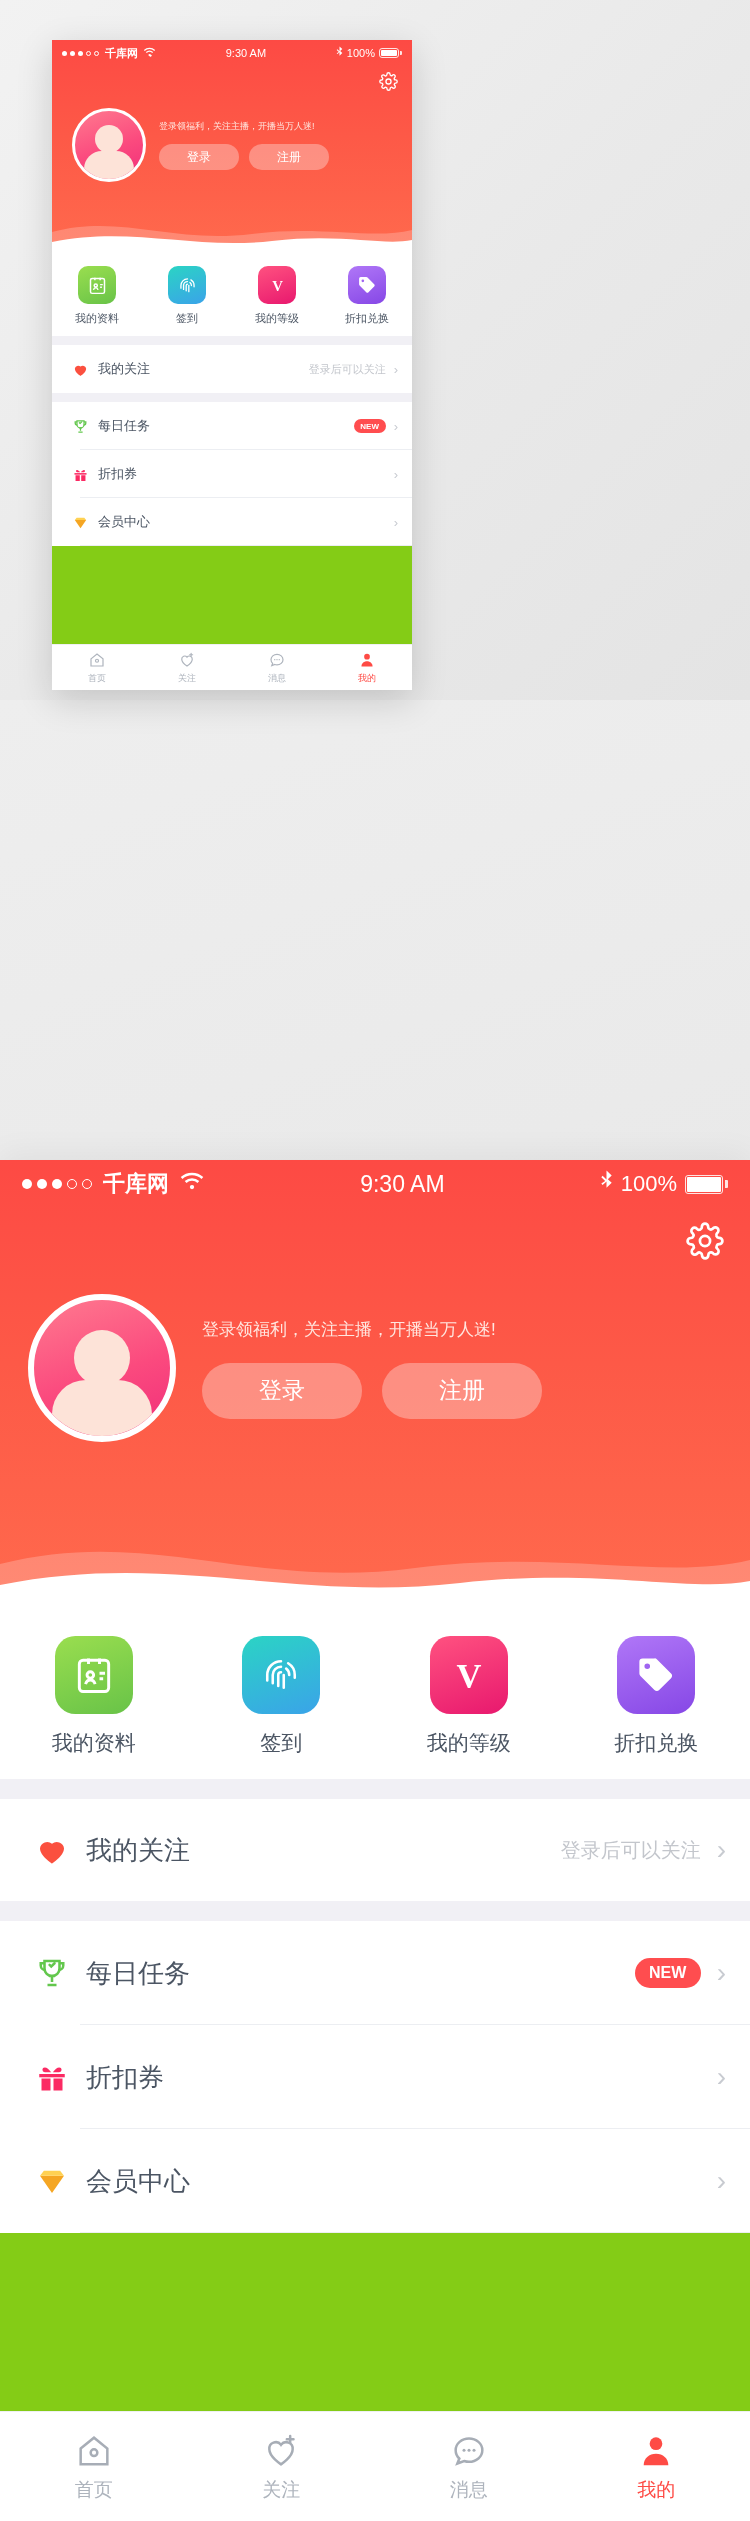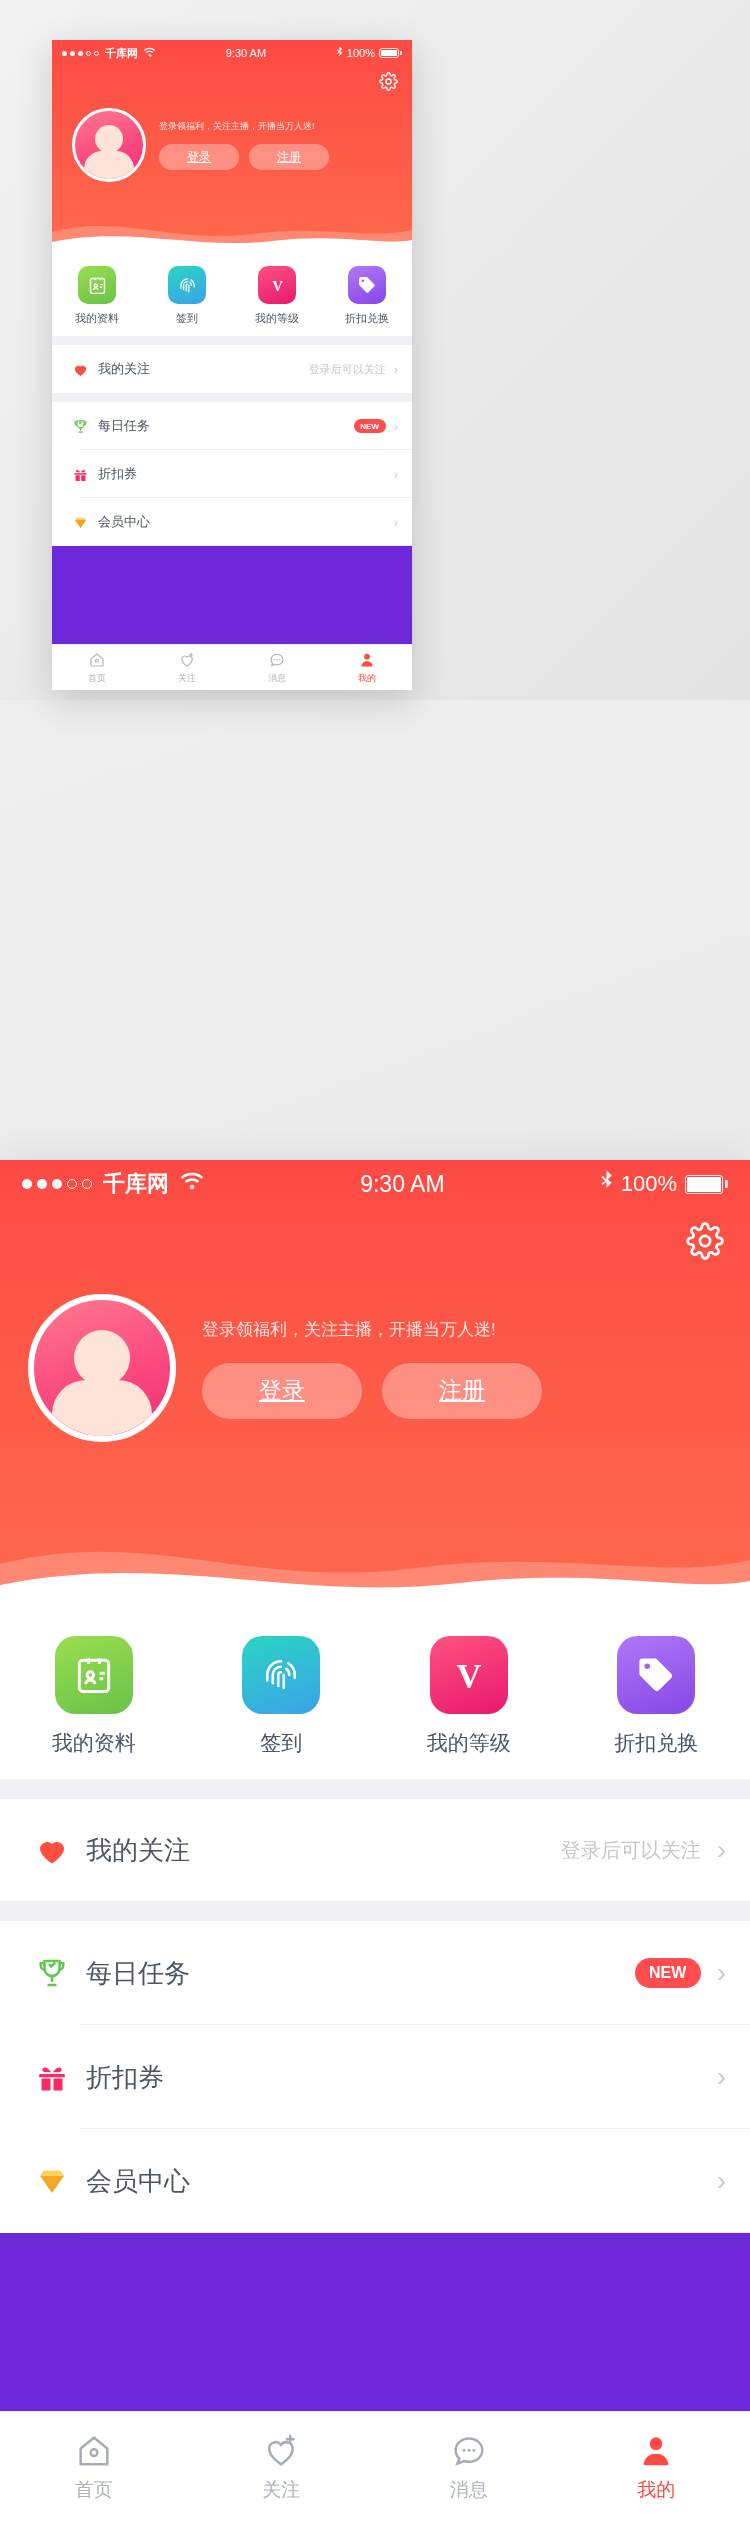--- a/index.html
+++ b/index.html
@@ -14,21 +14,21 @@
   .backdrop-top{
     position:absolute; left:0; top:0; width:750px; height:700px;
     background:linear-gradient(135deg,#f2f2f2 0%,#e9e9e9 55%,#e4e4e4 100%);
   }
   .backdrop-bottom{
     position:absolute; left:0; top:700px; width:750px; height:1821px;
     background:linear-gradient(160deg,#eeeeee 0%,#e6e6e6 60%,#e2e2e2 100%);
   }
 
   
-  .screen{ position:absolute; background:#6d28d9; overflow:hidden; }
+  .screen{ position:absolute; background:#84cc16; overflow:hidden; }
   .screen.small{
     left:52px; top:40px; width:360px; height:650px;
     box-shadow:0 10px 34px rgba(0,0,0,.16);
   }
   .screen.large{
     left:0px; top:1160px; width:750px; height:1361px;
     box-shadow:0 -6px 30px rgba(0,0,0,.05);
   }
 
   
@@ -60,21 +60,21 @@
   .profile{ position:relative; display:flex; align-items:center; }
   .avatar{ border-radius:50%; border:solid #fff;
            background:linear-gradient(160deg,#ff7a8f 0%,#fb4a7e 55%,#f02e7a 100%);
            position:relative; overflow:hidden; flex:none; }
   .av-head{ position:absolute; border-radius:50%; background:#fde3d8; left:50%; transform:translateX(-50%); }
   .av-body{ position:absolute; left:50%; transform:translateX(-50%); background:#fde3d8; }
   .pr-right{ display:flex; flex-direction:column; }
   .tagline{ color:#ffe6df; white-space:nowrap; }
   .btn-row{ display:flex; }
   .pill{ background:rgba(255,255,255,.32); color:#fff; text-align:center;
-         border-radius:999px; display:flex; align-items:center; justify-content:center;text-decoration:underline; }
+         border-radius:999px; display:flex; align-items:center; justify-content:center; }
 
   
   .quick{ display:flex; background:#fff; }
   .q-cell{ flex:1; display:flex; flex-direction:column; align-items:center; }
   .q-ic{ border-radius:26%; display:flex; align-items:center; justify-content:center; }
   .q-ic svg{ display:block; }
   .q-lb{ color:#4b5563; }
 
   
   .gap{ background:#f1f0f5; width:100%; }

